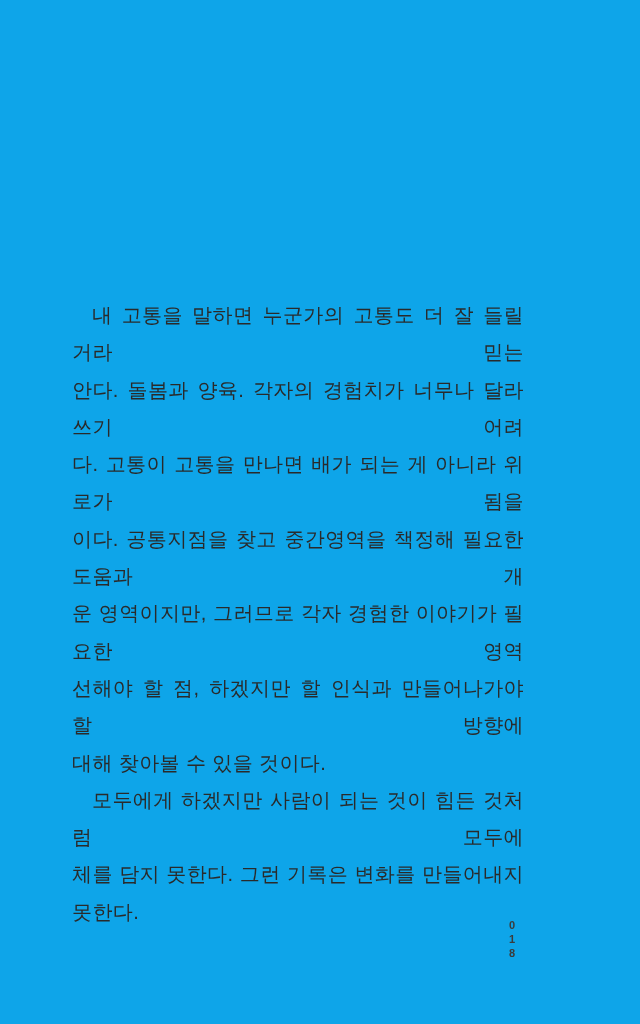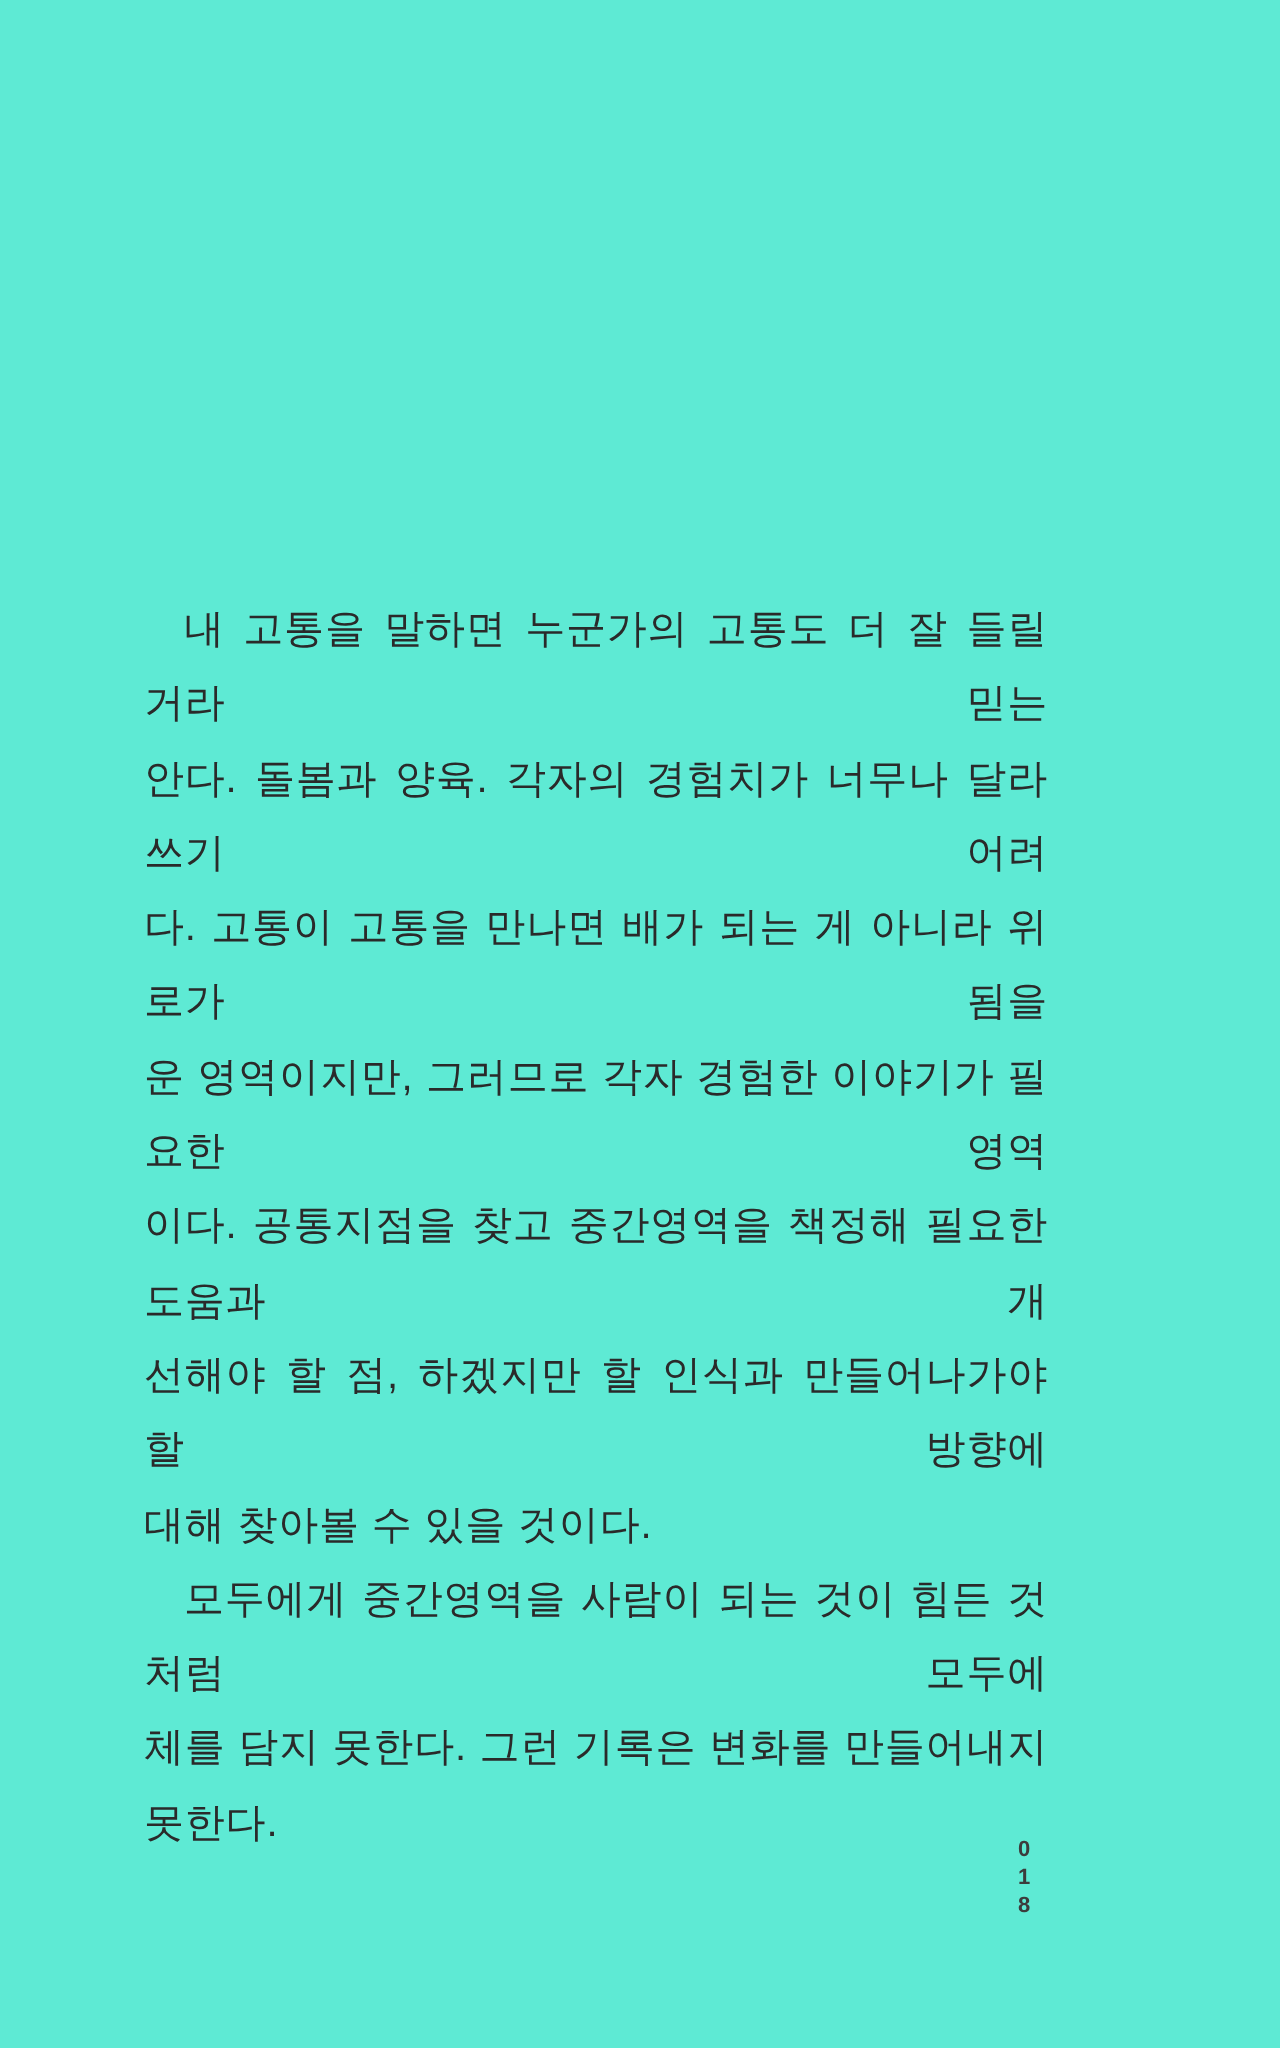--- a/index.html
+++ b/index.html
@@ -12,21 +12,21 @@
     position: relative;
     background: #ffffff;
     font-family: "Liberation Sans", sans-serif;
     overflow: hidden;
   }
   .book-page {
     position: absolute;
     left: 0; top: 0;
     width: 640px;
     height: 1024px;
-    background: #5eead4;
+    background: #0ea5e9;
   }
   .text-block {
     position: absolute;
     left: 72px;
     top: 297px;
     width: 452px;
     font-size: 20px;
     line-height: 37.3px;
     color: #2a2a2a;
     letter-spacing: 0.02em;
@@ -56,21 +56,21 @@
   }
 </style>
 </head>
 <body>
 
 <div class="book-page">
   <div class="text-block" id="text-block">
       <div class="line indent">내 고통을 말하면 누군가의 고통도 더 잘 들릴 거라 믿는</div>
       <div class="line">안다. 돌봄과 양육. 각자의 경험치가 너무나 달라 쓰기 어려</div>
       <div class="line">다. 고통이 고통을 만나면 배가 되는 게 아니라 위로가 됨을</div>
+      <div class="line">이다. 공통지점을 찾고 중간영역을 책정해 필요한 도움과 개</div>
       <div class="line">운 영역이지만, 그러므로 각자 경험한 이야기가 필요한 영역</div>
-      <div class="line">이다. 공통지점을 찾고 중간영역을 책정해 필요한 도움과 개</div>
       <div class="line">선해야 할 점, 하겠지만 할 인식과 만들어나가야 할 방향에</div>
       <div class="line last">대해 찾아볼 수 있을 것이다.</div>
-      <div class="line indent">모두에게 중간영역을 사람이 되는 것이 힘든 것처럼 모두에</div>
+      <div class="line indent">모두에게 하겠지만 사람이 되는 것이 힘든 것처럼 모두에</div>
       <div class="line">체를 담지 못한다. 그런 기록은 변화를 만들어내지 못한다.</div>
     </div>
   <div class="page-number">018</div>
 </div>
 
 </body></html>

